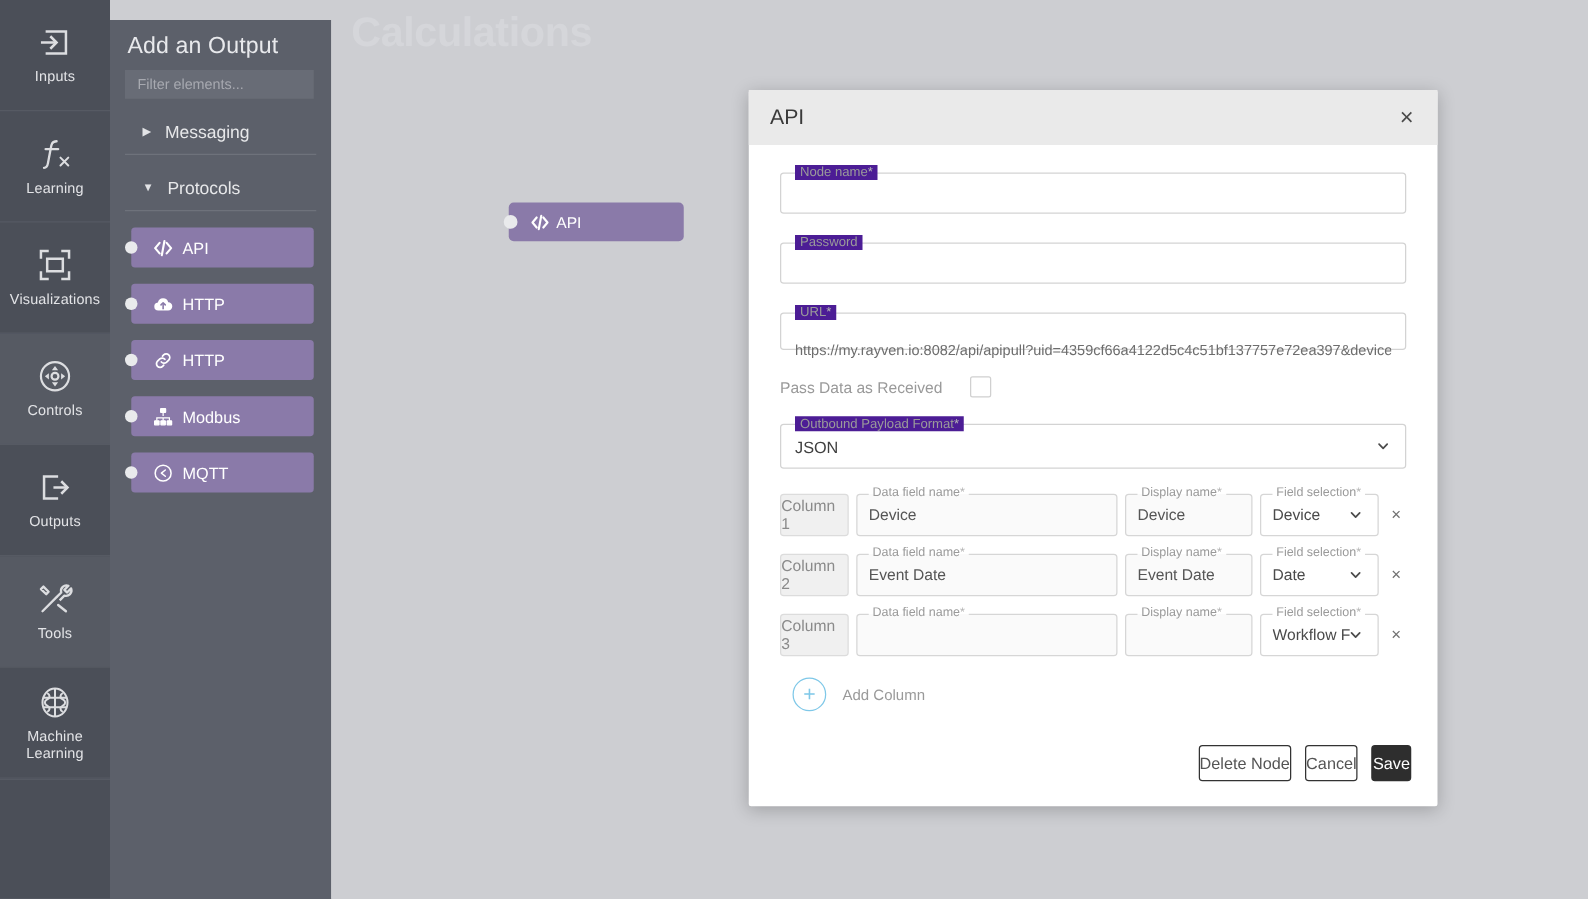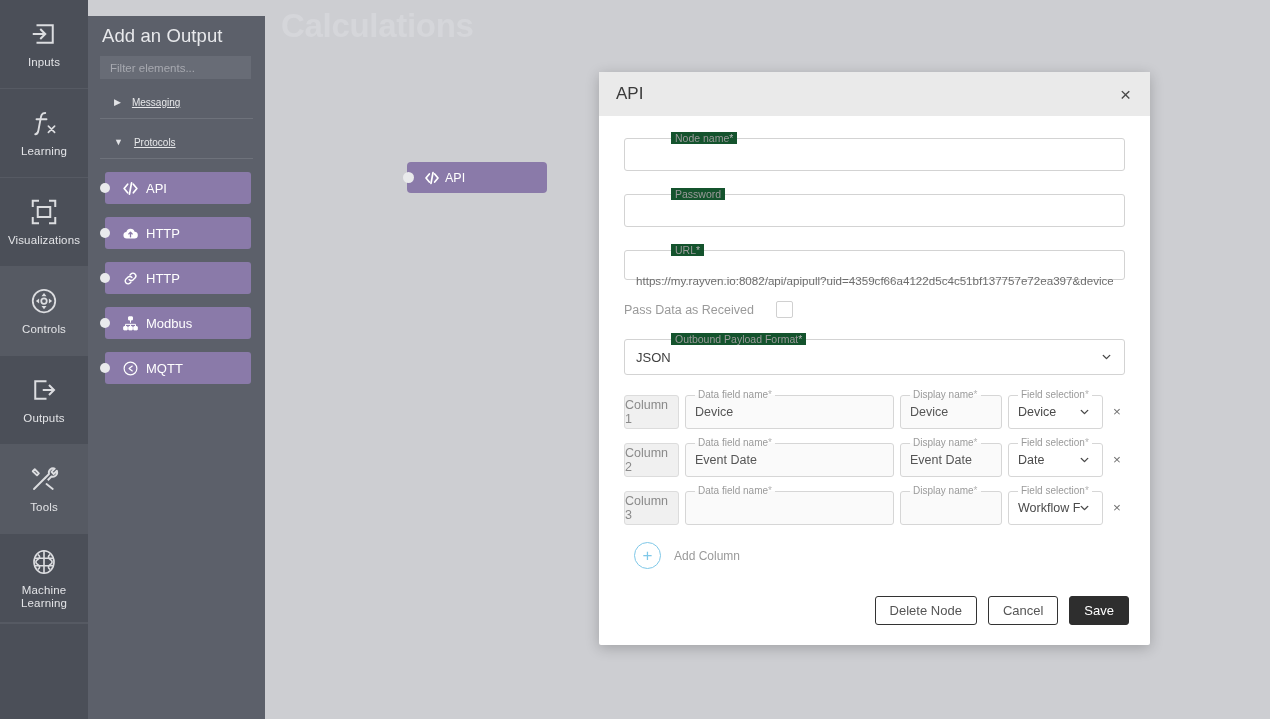--- a/index.html
+++ b/index.html
@@ -65,21 +65,21 @@
   #filter-input::placeholder { color: #a7a9b0; }
 
   .group-head {
     margin-top: 18px;
     display: flex; align-items: center;
     gap: 11px;
     padding-left: 14px;
     cursor: pointer;
   }
   .group-head .caret { font-size: 9px; color: #e2e3e6; line-height: 1; }
-  .group-head .gname { color: #e7e8ea; font-size: 10px; text-decoration: underline; }
+  .group-head .gname { color: #e7e8ea; font-size: 14px; }
   .group-rule { margin-top: 10px; border-bottom: 1px solid #6e727b; }
 
   .proto-row {
     position: relative;
     margin-top: 13px;
     height: 32px;
     display: flex; align-items: center;
   }
   .proto-dot {
     position: absolute; left: 0; top: 11px;
@@ -168,26 +168,25 @@
     position: relative;
     border: 1px solid #d3d3d3;
     border-radius: 3px;
     height: 33px;
     margin-bottom: 23px;
     background: #fff;
   }
   .ofield > .flegend {
     position: absolute;
     top: -7px; left: 11px;
-    background: #14532d;
+    background: #4c1d95;
     padding: 0 4px;
     font-size: 10.5px;
     color: #9a9a9a;
     white-space: nowrap;
-    margin-left: 35px;
   }
   .flegend .req { color: #b5b5b5; }
   .ofield input, .ofield select {
     width: 100%; height: 100%;
     border: none; outline: none; background: transparent;
     font-size: 12.5px; color: #555;
     font-family: "Liberation Sans", sans-serif;
     padding: 0 11px;
   }
   .ofield input::placeholder { color: #b7b7b7; }
@@ -301,21 +300,21 @@
 
   
   #modal-footer {
     flex: 0 0 auto;
     padding: 0 21px 20px 21px;
     display: flex; justify-content: flex-end;
     gap: 11px;
   }
   .btn {
     height: 29px;
-    padding: 0 14px;
+    padding: 0 0;
     font-size: 13px;
     font-family: "Liberation Sans", sans-serif;
     border-radius: 3px;
     cursor: pointer;
   }
   .btn.light {
     background: #fff;
     border: 1px solid #333;
     color: #555;
   }

